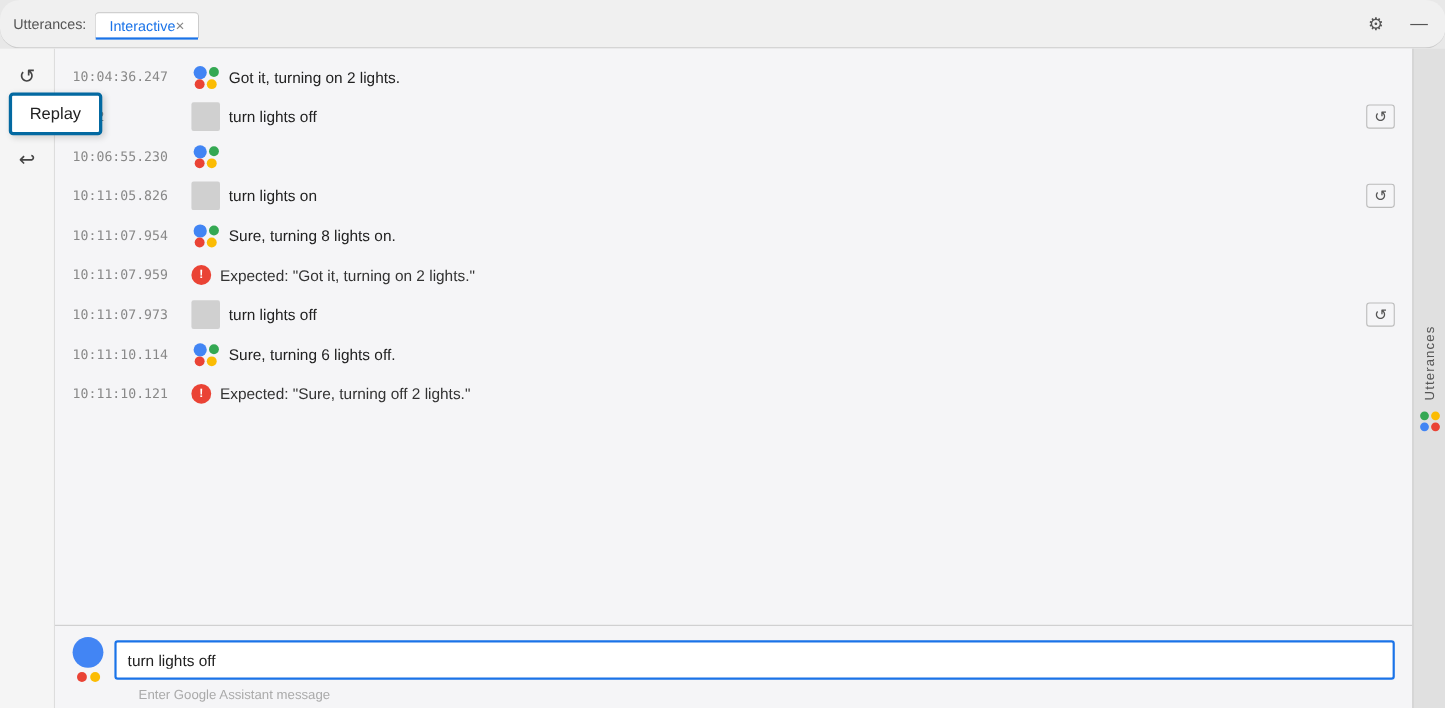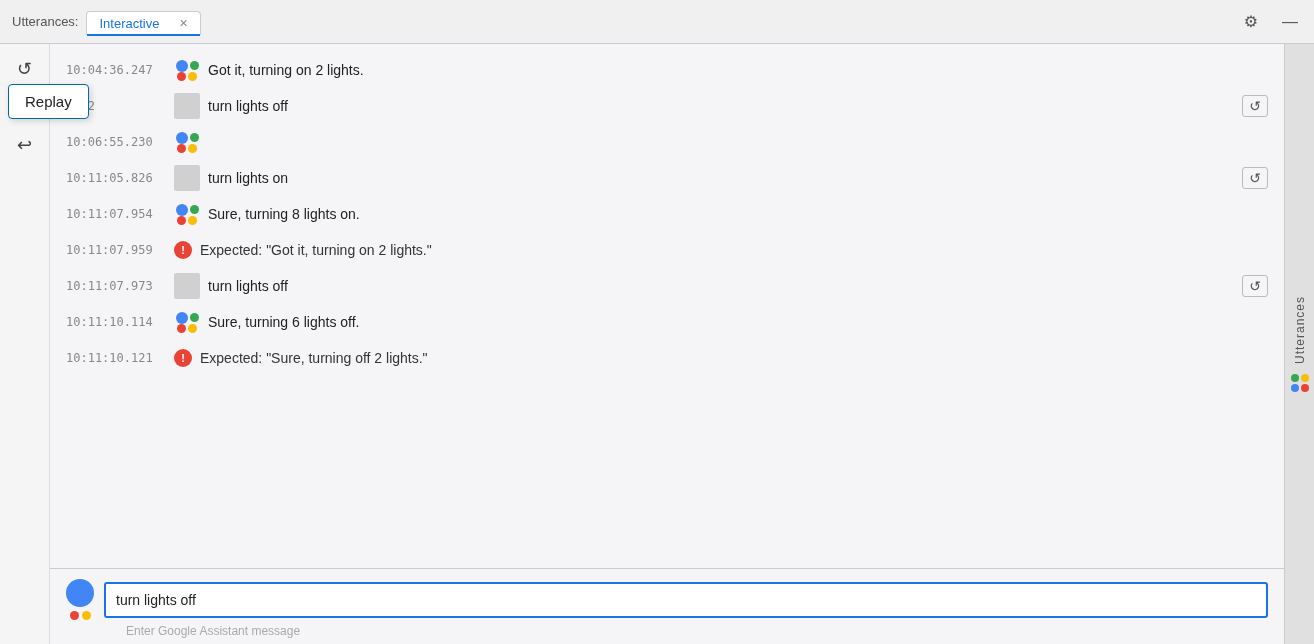--- a/index.html
+++ b/index.html
@@ -15,20 +15,21 @@
 
     
     .title-bar {
       display: flex;
       align-items: center;
       background: #f0f0f0;
       border-bottom: 1px solid #ccc;
       height: 44px;
       padding: 0 12px;
       flex-shrink: 0;
+      border-radius: 18px;
     }
     .title-bar-label {
       font-size: 13px;
       color: #555;
       margin-right: 8px;
       font-weight: 500;
     }
     .tab-active {
       display: flex;
       align-items: center;
@@ -36,21 +37,21 @@
       border: 1px solid #ccc;
       border-bottom: none;
       border-radius: 4px 4px 0 0;
       padding: 4px 12px;
       font-size: 13px;
       color: #1a73e8;
       font-weight: 500;
       position: relative;
       top: 1px;
       cursor: pointer;
-      gap: 20px;
+      gap: 0;
     }
     .tab-active::after {
       content: '';
       position: absolute;
       bottom: -1px;
       left: 0;
       right: 0;
       height: 2px;
       background: #1a73e8;
     }
@@ -108,21 +109,21 @@
       font-size: 18px;
       color: #444;
     }
 
     
     .replay-tooltip {
       position: absolute;
       top: 40px;
       left: 8px;
       background: white;
-      border: 1px solid #0369a1;
+      border: 3px solid #0369a1;
       border-radius: 4px;
       padding: 8px 16px;
       font-size: 15px;
       font-weight: 500;
       color: #222;
       box-shadow: 2px 2px 6px rgba(0,0,0,0.15);
       z-index: 100;
       white-space: nowrap;
     }
 

